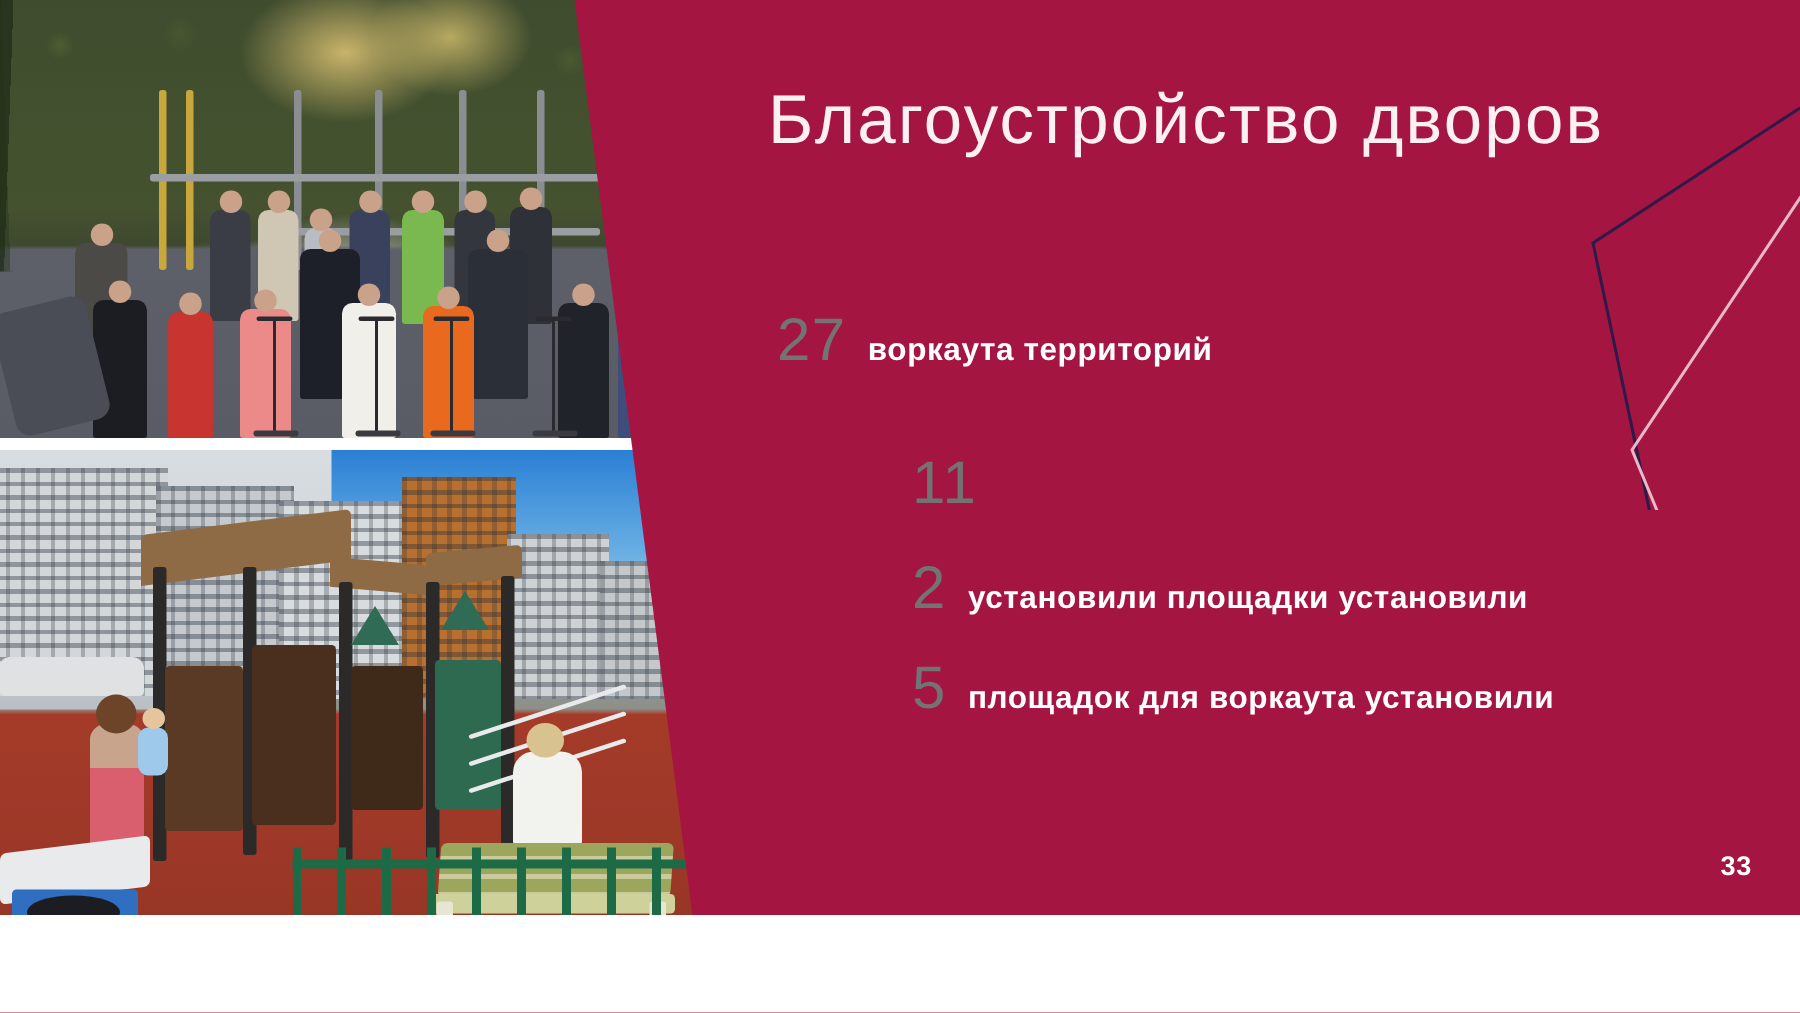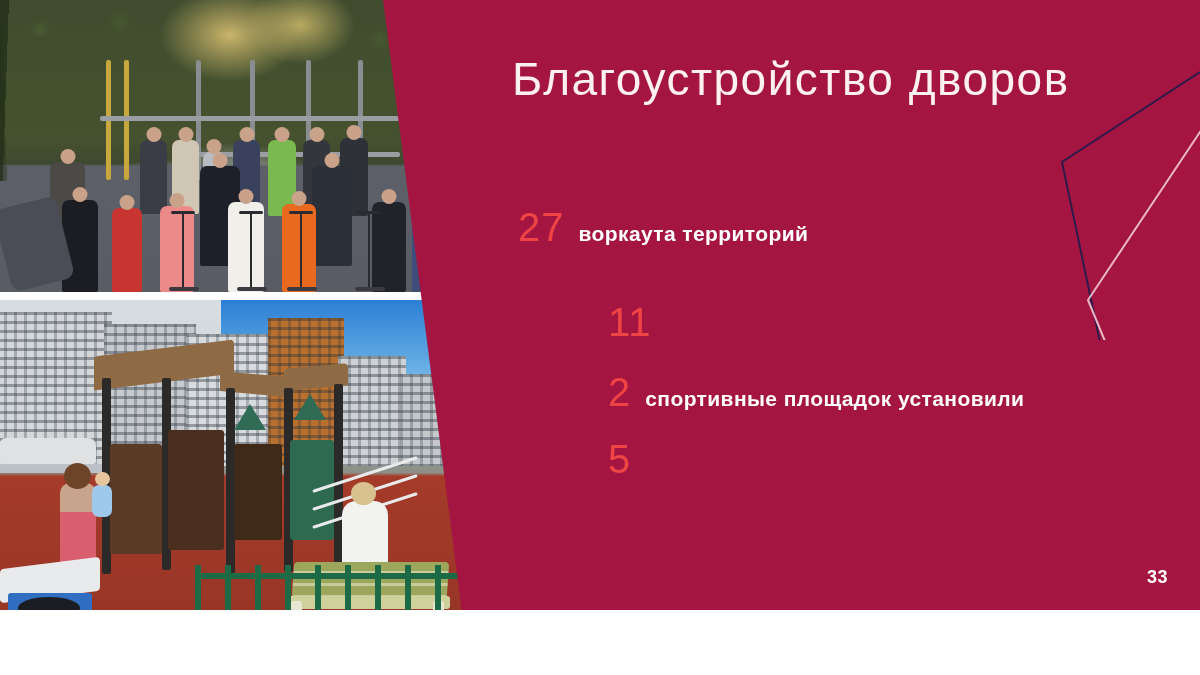--- a/index.html
+++ b/index.html
@@ -150,21 +150,21 @@
   }
   .stat {
     position: absolute;
     display: flex;
     align-items: baseline;
     white-space: nowrap;
   }
   .stat .num {
     font-size: 40px;
     font-weight: 300;
-    color: #ef4444;
+    color: #737373;
     letter-spacing: 1px;
     margin-right: 14px;
   }
   .stat .lbl {
     font-size: 21px;
     font-weight: 600;
     color: #ffffff;
     letter-spacing: .4px;
   }
   .stat-0 { left: 518px; top: 205px; }
@@ -315,23 +315,24 @@
     <span class="num">27</span>
     <span class="lbl">воркаута территорий</span>
   </div>
 
   <div class="stat stat-1">
     <span class="num">11</span>
   </div>
 
   <div class="stat stat-2">
     <span class="num">2</span>
-    <span class="lbl">спортивные площадок установили</span>
+    <span class="lbl">установили площадки установили</span>
   </div>
 
   <div class="stat stat-3">
     <span class="num">5</span>
+    <span class="lbl">площадок для воркаута установили</span>
   </div>
 
 
   <div class="page-number">33</div>
 
 </div>
 
 </body></html>

